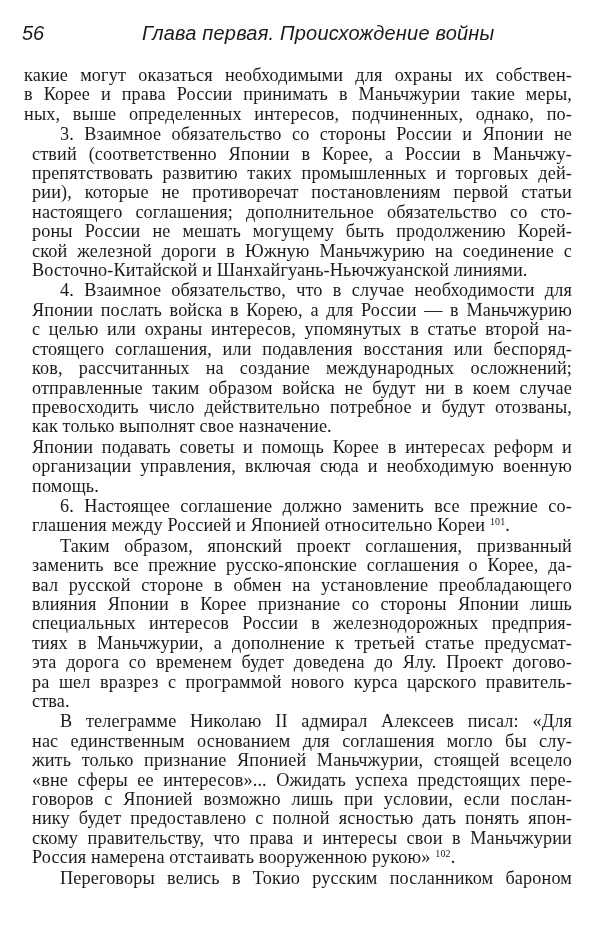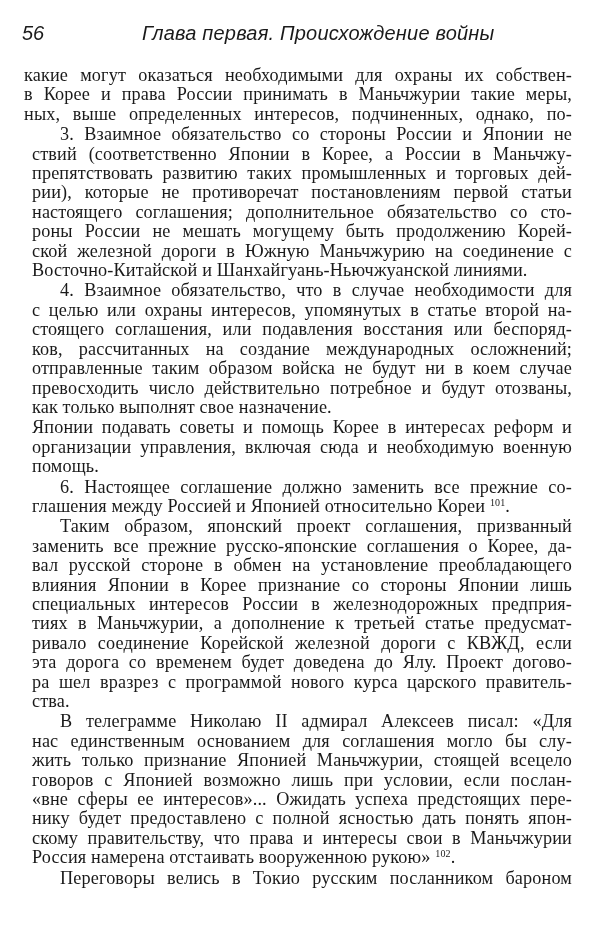--- a/index.html
+++ b/index.html
@@ -37,20 +37,21 @@
       <span class="line"><span>ствий (соответственно Японии в Корее, а России в Маньчжу-</span></span>
       <span class="line"><span>препятствовать развитию таких промышленных и торговых дей-</span></span>
       <span class="line"><span>рии), которые не противоречат постановлениям первой статьи</span></span>
       <span class="line"><span>настоящего соглашения; дополнительное обязательство со сто-</span></span>
       <span class="line"><span>роны России не мешать могущему быть продолжению Корей-</span></span>
       <span class="line"><span>ской железной дороги в Южную Маньчжурию на соединение с</span></span>
       <span class="line last"><span>Восточно-Китайской и Шанхайгуань-Ньючжуанской линиями.</span></span>
     </div>
     <div class="para gap">
       <span class="line indent"><span>4. Взаимное обязательство, что в случае необходимости для</span></span>
+      <span class="line"><span>Японии послать войска в Корею, а для России — в Маньчжурию</span></span>
       <span class="line"><span>с целью или охраны интересов, упомянутых в статье второй на-</span></span>
       <span class="line"><span>стоящего соглашения, или подавления восстания или беспоряд-</span></span>
       <span class="line"><span>ков, рассчитанных на создание международных осложнений;</span></span>
       <span class="line"><span>отправленные таким образом войска не будут ни в коем случае</span></span>
       <span class="line"><span>превосходить число действительно потребное и будут отозваны,</span></span>
       <span class="line last"><span>как только выполнят свое назначение.</span></span>
     </div>
     <div class="para gap">
       <span class="line"><span>Японии подавать советы и помощь Корее в интересах реформ и</span></span>
       <span class="line"><span>организации управления, включая сюда и необходимую военную</span></span>
@@ -60,31 +61,30 @@
       <span class="line indent"><span>6. Настоящее соглашение должно заменить все прежние со-</span></span>
       <span class="line last"><span>глашения между Россией и Японией относительно Кореи</span> <sup>101</sup><span>.</span></span>
     </div>
     <div class="para gap">
       <span class="line indent"><span>Таким образом, японский проект соглашения, призванный</span></span>
       <span class="line"><span>заменить все прежние русско-японские соглашения о Корее, да-</span></span>
       <span class="line"><span>вал русской стороне в обмен на установление преобладающего</span></span>
       <span class="line"><span>влияния Японии в Корее признание со стороны Японии лишь</span></span>
       <span class="line"><span>специальных интересов России в железнодорожных предприя-</span></span>
       <span class="line"><span>тиях в Маньчжурии, а дополнение к третьей статье предусмат-</span></span>
-      <span class="line"><span>ривало соединение Корейской железной дороги с КВЖД, если</span></span>
       <span class="line"><span>эта дорога со временем будет доведена до Ялу. Проект догово-</span></span>
       <span class="line"><span>ра шел вразрез с программой нового курса царского правитель-</span></span>
       <span class="line last"><span>ства.</span></span>
     </div>
     <div class="para gap">
       <span class="line indent"><span>В телеграмме Николаю II адмирал Алексеев писал: «Для</span></span>
       <span class="line"><span>нас единственным основанием для соглашения могло бы слу-</span></span>
       <span class="line"><span>жить только признание Японией Маньчжурии, стоящей всецело</span></span>
+      <span class="line"><span>«вне сферы ее интересов»... Ожидать успеха предстоящих пере-</span></span>
       <span class="line"><span>говоров с Японией возможно лишь при условии, если послан-</span></span>
-      <span class="line"><span>«вне сферы ее интересов»... Ожидать успеха предстоящих пере-</span></span>
       <span class="line"><span>нику будет предоставлено с полной ясностью дать понять япон-</span></span>
       <span class="line"><span>скому правительству, что права и интересы свои в Маньчжурии</span></span>
       <span class="line last"><span>Россия намерена отстаивать вооруженною рукою»</span> <sup>102</sup><span>.</span></span>
     </div>
     <div class="para gap">
       <span class="line indent"><span>Переговоры велись в Токио русским посланником бароном</span></span>
     </div>
   </div>
 
 </body></html>

